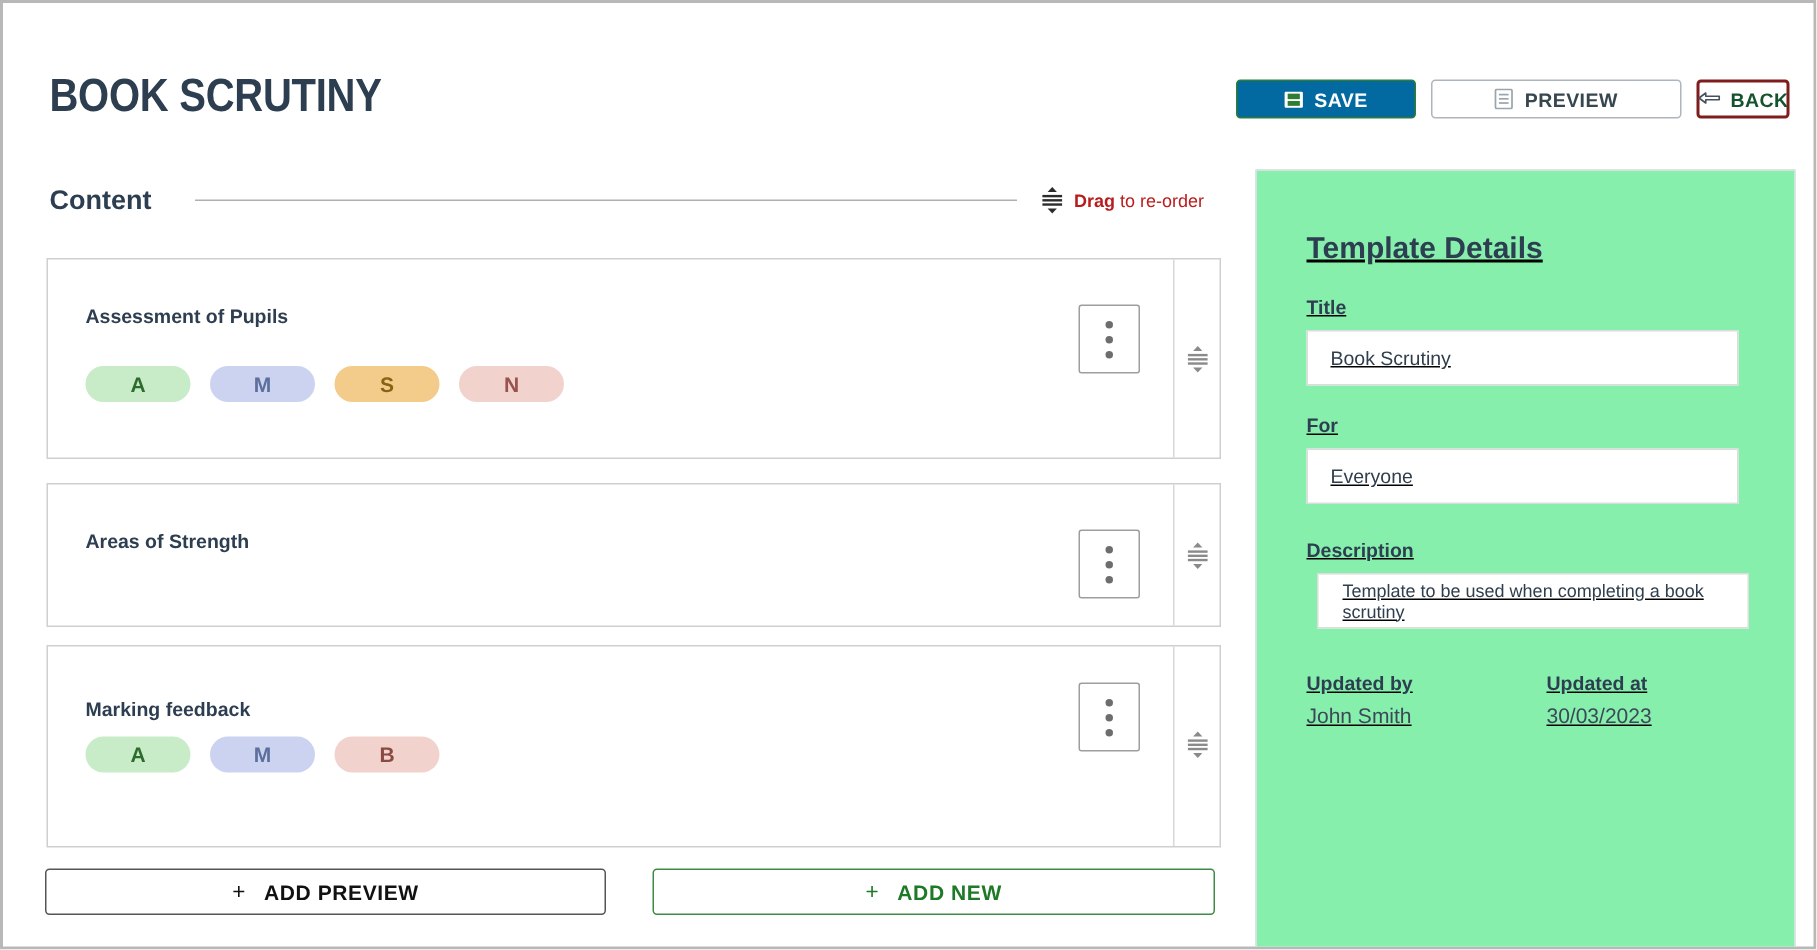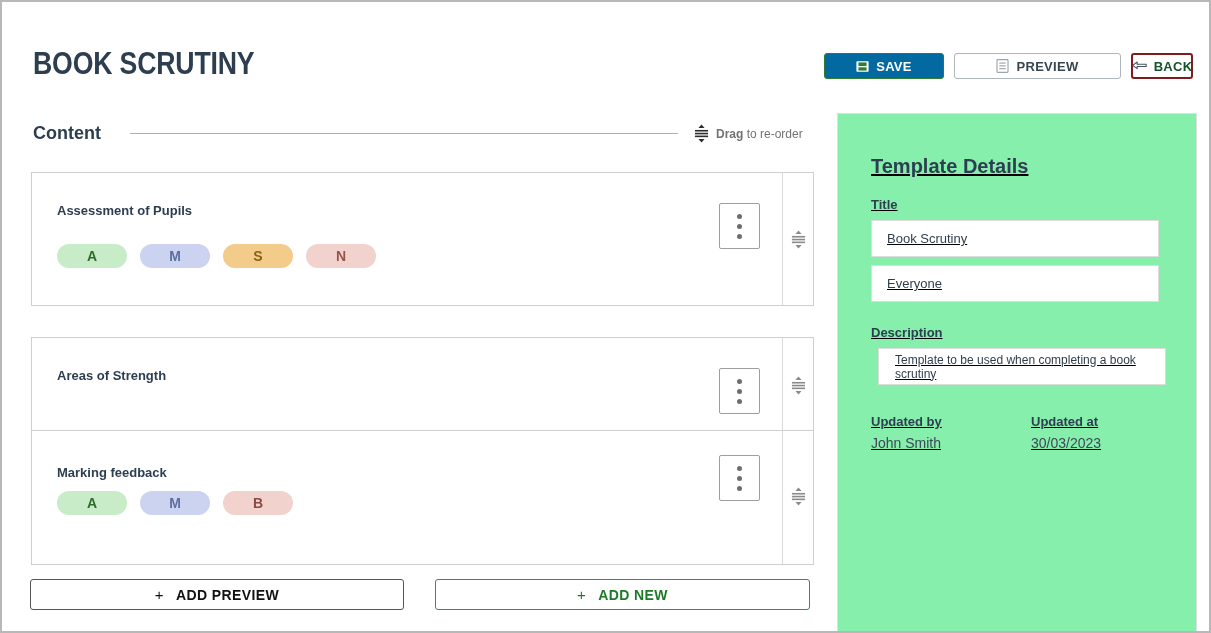--- a/index.html
+++ b/index.html
@@ -100,21 +100,21 @@
     height: 1px;
     background: #b0b0b0;
     margin-left: 29px;
   }
   .drag-note {
     display: flex;
     align-items: center;
     gap: 7px;
     margin-left: 16px;
     font-size: 12px;
-    color: #737373;
+    color: #b91c1c;
     white-space: nowrap;
   }
   .drag-note b { font-weight: bold; }
 
   
   .card {
     position: absolute;
     left: 29px;
     box-sizing: border-box;
     width: 783px;
@@ -364,21 +364,21 @@
       <svg width="15" height="19" viewBox="0 0 16 20">
         <path d="M8 0.5 L11.3 4.2 H4.7 Z" fill="#8a8a8a"></path>
         <rect x="1" y="6.2" width="14" height="1.7" fill="#8a8a8a"></rect>
         <rect x="1" y="9.2" width="14" height="1.7" fill="#8a8a8a"></rect>
         <rect x="1" y="12.2" width="14" height="1.7" fill="#8a8a8a"></rect>
         <path d="M8 19.5 L11.3 15.8 H4.7 Z" fill="#8a8a8a"></path>
       </svg>
     </div>
   </div>
 
-  <div class="card" style="top:320px;height:96px;margin-top:15px;">
+  <div class="card" style="top:320px;height:96px;">
     <div class="card-body">
       <div class="card-title">Areas of Strength</div>
       <div class="kebab-wrap">
         <div class="kebab">
           <span></span>
           <span></span>
           <span></span>
         </div>
       </div>
     </div>
@@ -430,20 +430,21 @@
       <span>ADD NEW</span>
     </div>
   </div>
 
   <div class="panel">
     <div class="panel-title">Template Details</div>
 
     <div class="field-label">Title</div>
     <div class="field-box single">Book Scrutiny</div>
 
+    <div class="field-label">For</div>
     <div class="field-box single">Everyone</div>
 
     <div class="field-label" style="margin-top:23px;">Description</div>
     <div class="field-box desc">Template to be used when completing a book scrutiny</div>
 
     <div class="meta">
       <div class="meta-col">
         <div class="meta-label">Updated by</div>
         <div class="meta-value">John Smith</div>
       </div>

